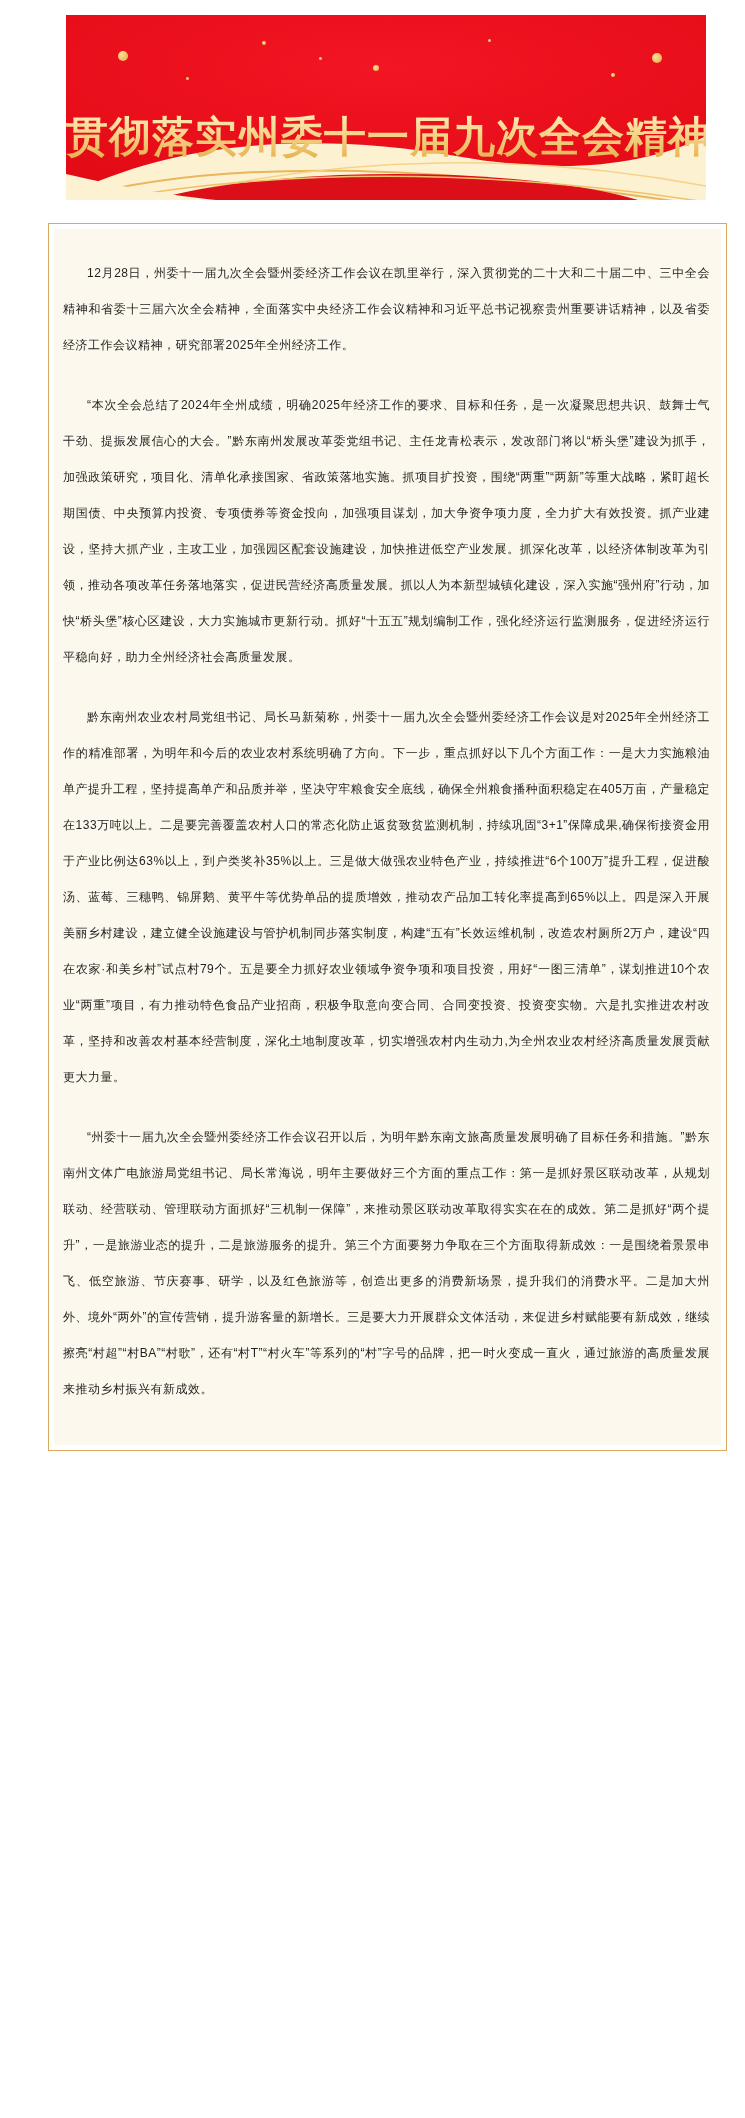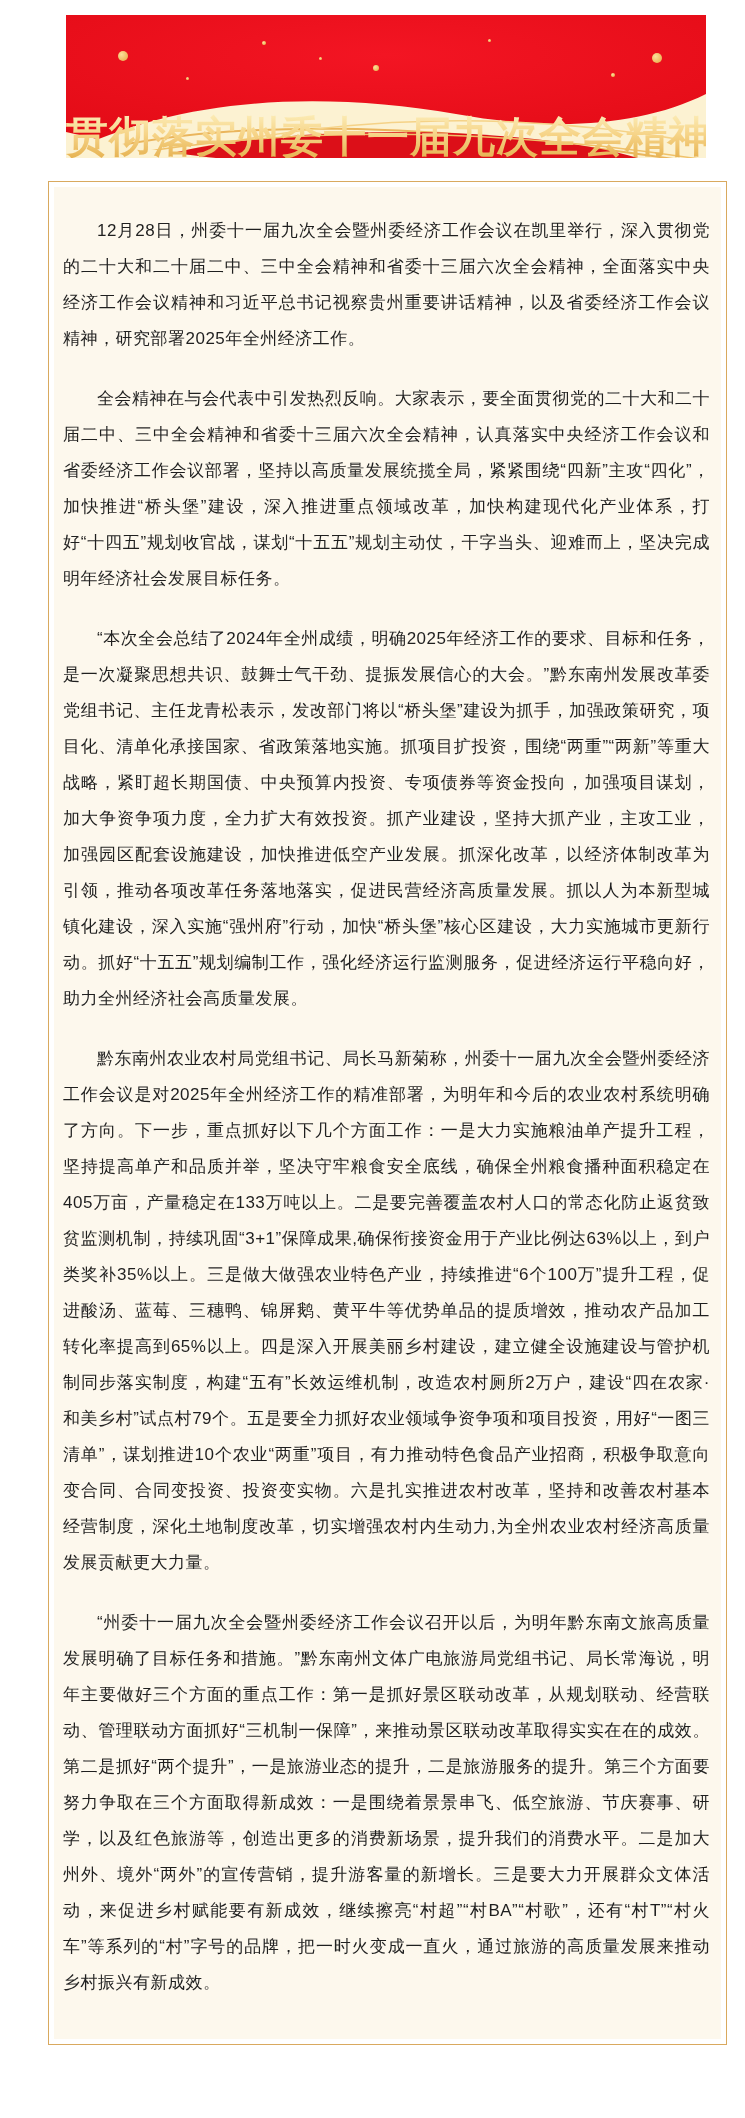--- a/index.html
+++ b/index.html
@@ -6,21 +6,21 @@
   body{
     width:745px;
     font-family:"Liberation Sans","DejaVu Sans",sans-serif;
   }
   .page{width:745px;}
 
   
   .banner{
     position:relative;
     margin:15px 0 0 66px;
-    width:640px;height:143px;
+    width:640px;height:185px;
     overflow:hidden;
     background:radial-gradient(140% 130% at 50% 28%, #f31523 0%, #e30b16 55%, #bb0910 100%);
   }
   .banner-title{
     position:absolute;top:94px;left:0;width:100%;
     text-align:center;
     font-size:42px;font-weight:bold;letter-spacing:1px;
     color:#f4d07d;
     z-index:3;
     white-space:nowrap;
@@ -51,21 +51,21 @@
     border:1px solid #d9a95e;
     background:#ffffff;
     padding:5px;
   }
   .article-inner{
     background:#fdf8ed;
     padding:26px 11px 26px 9px;
   }
   .article-inner p{
     margin:0 0 24px 0;
-    font-size:17px;
+    font-size:12px;
     line-height:36px;
     color:#1f1f1f;
     text-align:justify;
     text-indent:2em;
     letter-spacing:0.5px;
   }
   .article-inner p:last-child{margin-bottom:12px;}
 </style>
 </head>
 <body>
@@ -90,21 +90,20 @@
       <path d="M90,90 C280,42 470,44 640,76" fill="none" stroke="#f5d287" stroke-width="1.5"></path>
       <ellipse cx="330" cy="122" rx="290" ry="58" fill="#dc0f18"></ellipse>
       <path d="M40,90 C230,56 430,60 640,92" fill="none" stroke="#f0c169" stroke-width="1.5"></path>
       <path d="M0,64 C60,78 110,86 150,90 L0,90 Z" fill="#fcf2d2"></path>
     </svg>
   </div>
 
   <div class="article-box">
     <div class="article-inner">
       <p>12月28日，州委十一届九次全会暨州委经济工作会议在凯里举行，深入贯彻党的二十大和二十届二中、三中全会精神和省委十三届六次全会精神，全面落实中央经济工作会议精神和习近平总书记视察贵州重要讲话精神，以及省委经济工作会议精神，研究部署2025年全州经济工作。</p>
-      <p>全会精神在与会代表中引发热烈反响。大家表示，要全面贯彻党的二十大和二十届二中、三中全会精神和省委十三届六次全会精神，认真落实中央经济工作会议和省委经济工作会议部署，坚持以高质量发展统揽全局，紧紧围绕“四新”主攻“四化”，加快推进“桥头堡”建设，深入推进重点领域改革，加快构建现代化产业体系，打好“十四五”规划收官战，谋划“十五五”规划主动仗，干字当头、迎难而上，坚决完成明年经济社会发展目标任务。</p>
       <p>“本次全会总结了2024年全州成绩，明确2025年经济工作的要求、目标和任务，是一次凝聚思想共识、鼓舞士气干劲、提振发展信心的大会。”黔东南州发展改革委党组书记、主任龙青松表示，发改部门将以“桥头堡”建设为抓手，加强政策研究，项目化、清单化承接国家、省政策落地实施。抓项目扩投资，围绕“两重”“两新”等重大战略，紧盯超长期国债、中央预算内投资、专项债券等资金投向，加强项目谋划，加大争资争项力度，全力扩大有效投资。抓产业建设，坚持大抓产业，主攻工业，加强园区配套设施建设，加快推进低空产业发展。抓深化改革，以经济体制改革为引领，推动各项改革任务落地落实，促进民营经济高质量发展。抓以人为本新型城镇化建设，深入实施“强州府”行动，加快“桥头堡”核心区建设，大力实施城市更新行动。抓好“十五五”规划编制工作，强化经济运行监测服务，促进经济运行平稳向好，助力全州经济社会高质量发展。</p>
       <p>黔东南州农业农村局党组书记、局长马新菊称，州委十一届九次全会暨州委经济工作会议是对2025年全州经济工作的精准部署，为明年和今后的农业农村系统明确了方向。下一步，重点抓好以下几个方面工作：一是大力实施粮油单产提升工程，坚持提高单产和品质并举，坚决守牢粮食安全底线，确保全州粮食播种面积稳定在405万亩，产量稳定在133万吨以上。二是要完善覆盖农村人口的常态化防止返贫致贫监测机制，持续巩固“3+1”保障成果,确保衔接资金用于产业比例达63%以上，到户类奖补35%以上。三是做大做强农业特色产业，持续推进“6个100万”提升工程，促进酸汤、蓝莓、三穗鸭、锦屏鹅、黄平牛等优势单品的提质增效，推动农产品加工转化率提高到65%以上。四是深入开展美丽乡村建设，建立健全设施建设与管护机制同步落实制度，构建“五有”长效运维机制，改造农村厕所2万户，建设“四在农家·和美乡村”试点村79个。五是要全力抓好农业领域争资争项和项目投资，用好“一图三清单”，谋划推进10个农业“两重”项目，有力推动特色食品产业招商，积极争取意向变合同、合同变投资、投资变实物。六是扎实推进农村改革，坚持和改善农村基本经营制度，深化土地制度改革，切实增强农村内生动力,为全州农业农村经济高质量发展贡献更大力量。</p>
       <p>“州委十一届九次全会暨州委经济工作会议召开以后，为明年黔东南文旅高质量发展明确了目标任务和措施。”黔东南州文体广电旅游局党组书记、局长常海说，明年主要做好三个方面的重点工作：第一是抓好景区联动改革，从规划联动、经营联动、管理联动方面抓好“三机制一保障”，来推动景区联动改革取得实实在在的成效。第二是抓好“两个提升”，一是旅游业态的提升，二是旅游服务的提升。第三个方面要努力争取在三个方面取得新成效：一是围绕着景景串飞、低空旅游、节庆赛事、研学，以及红色旅游等，创造出更多的消费新场景，提升我们的消费水平。二是加大州外、境外“两外”的宣传营销，提升游客量的新增长。三是要大力开展群众文体活动，来促进乡村赋能要有新成效，继续擦亮“村超”“村BA”“村歌”，还有“村T”“村火车”等系列的“村”字号的品牌，把一时火变成一直火，通过旅游的高质量发展来推动乡村振兴有新成效。</p>
 
     </div>
   </div>
 
 </div>
 
 </body></html>

